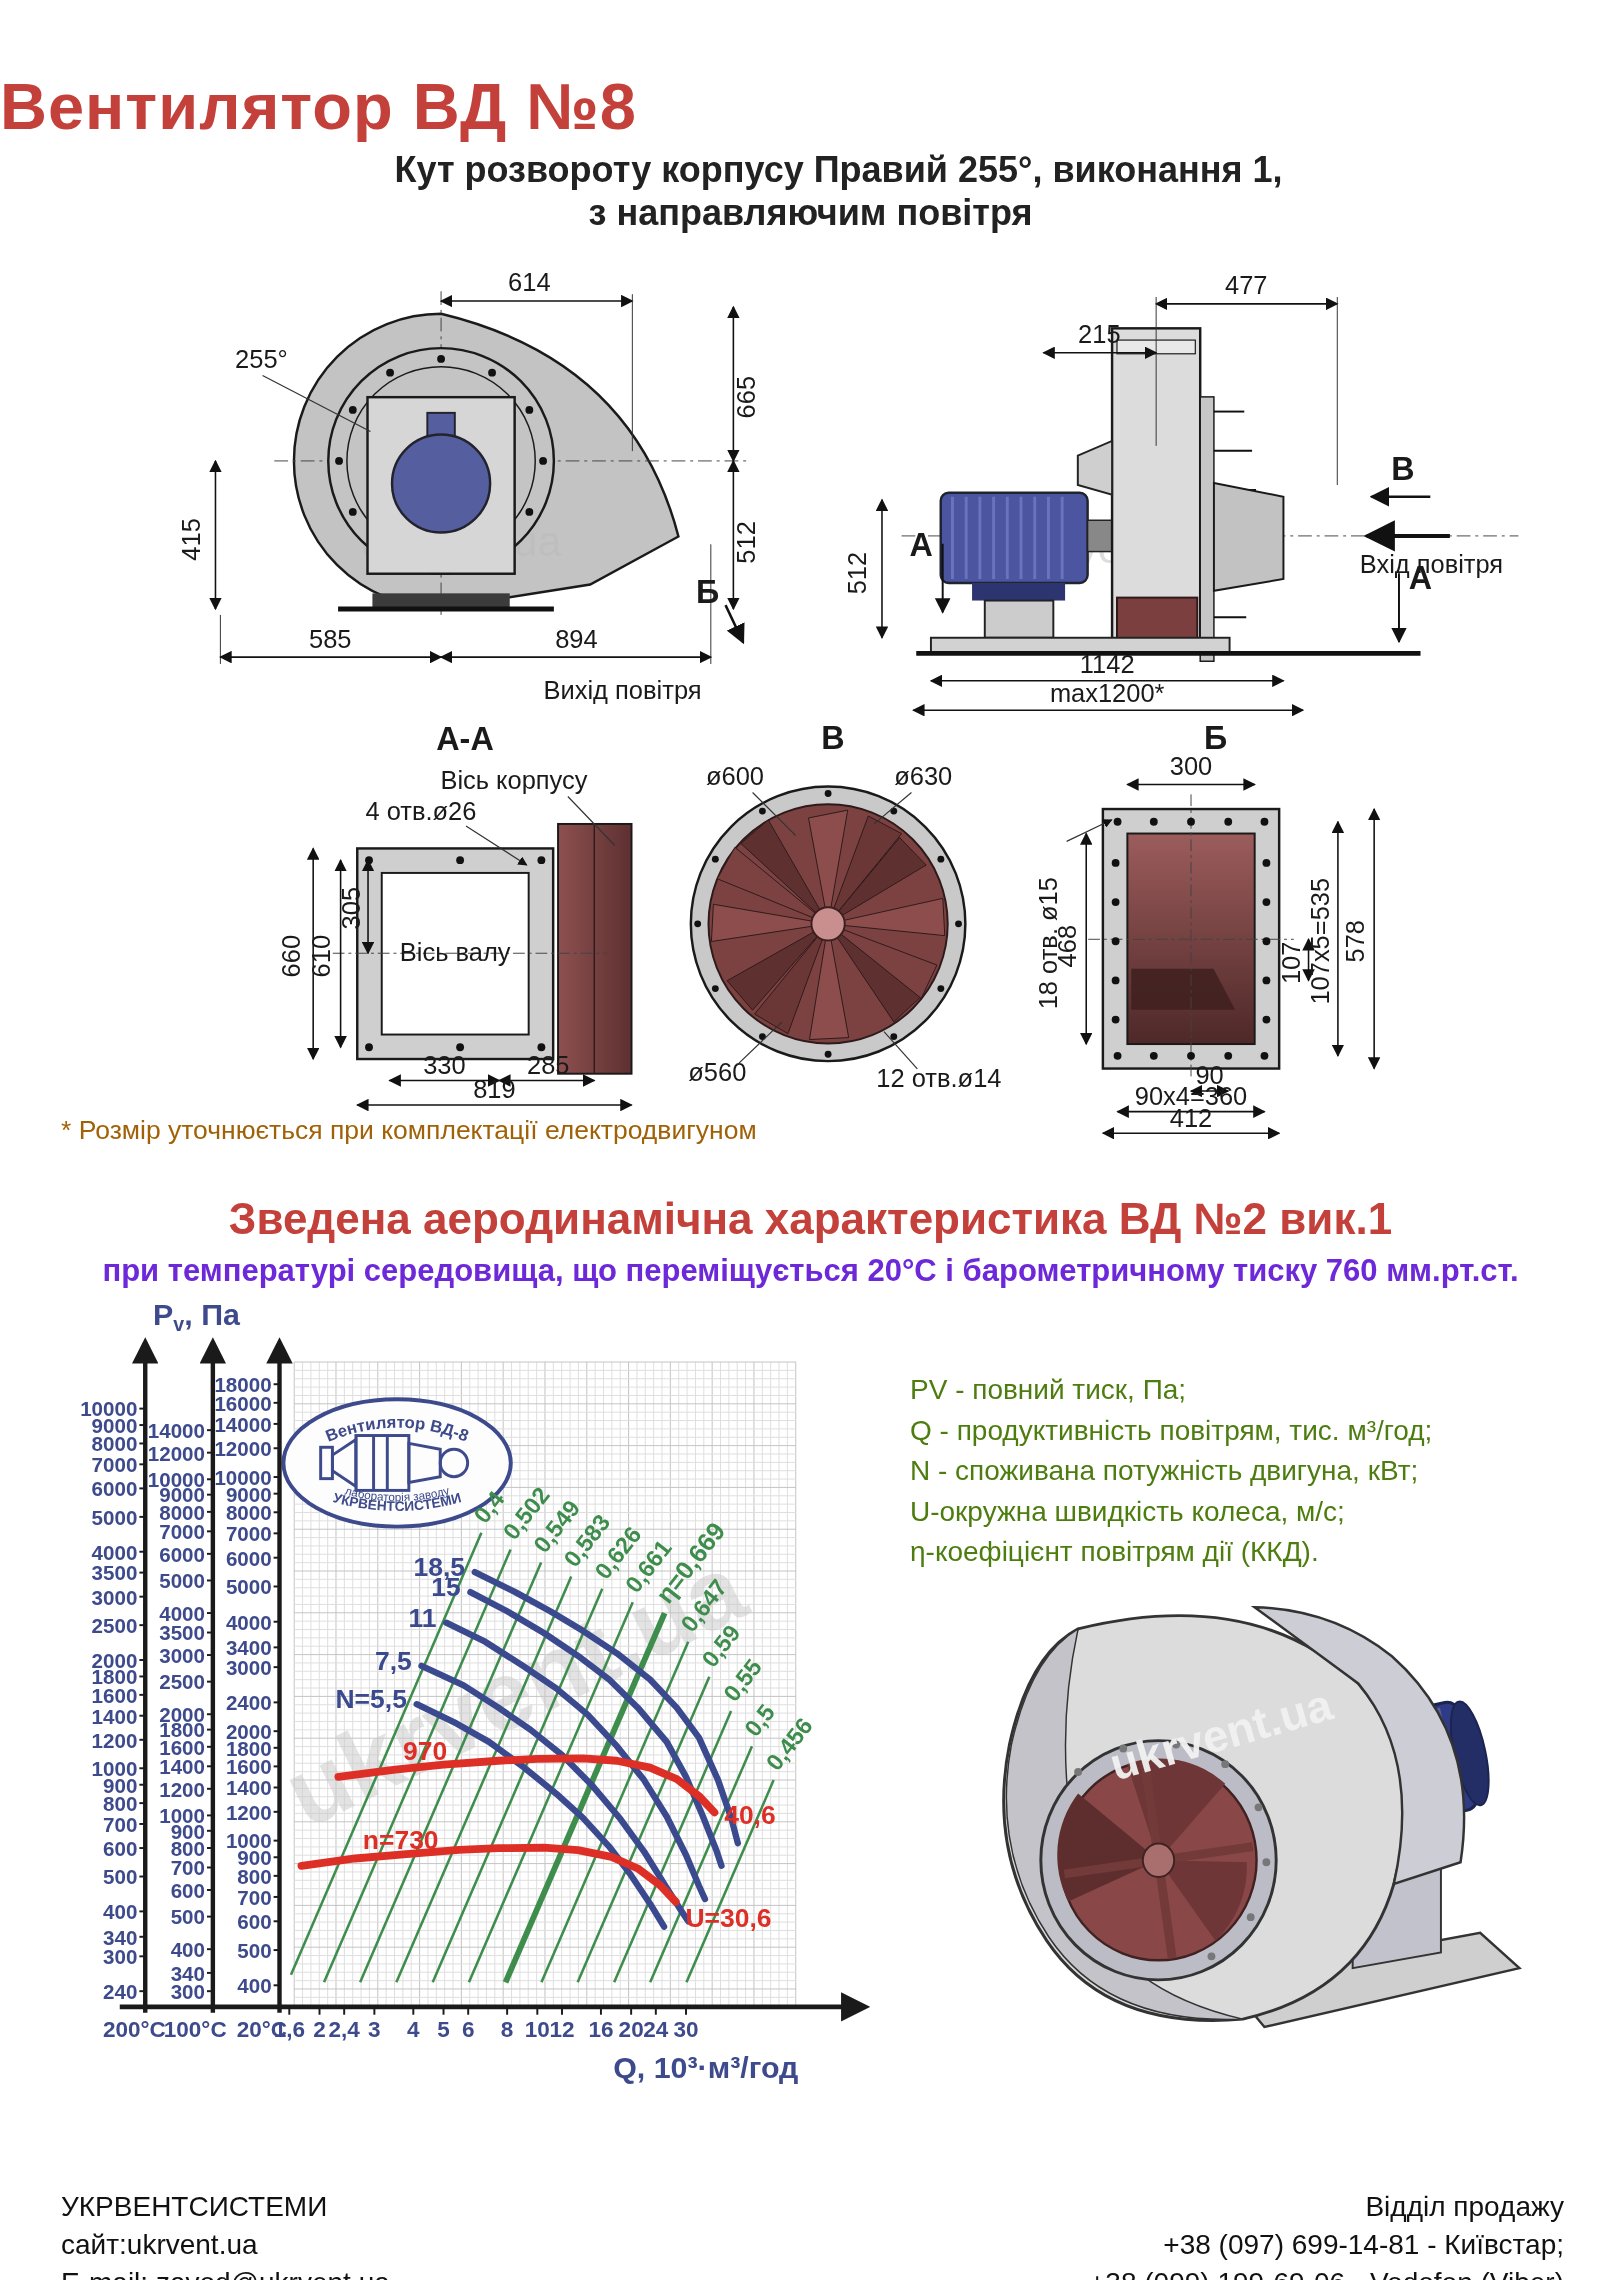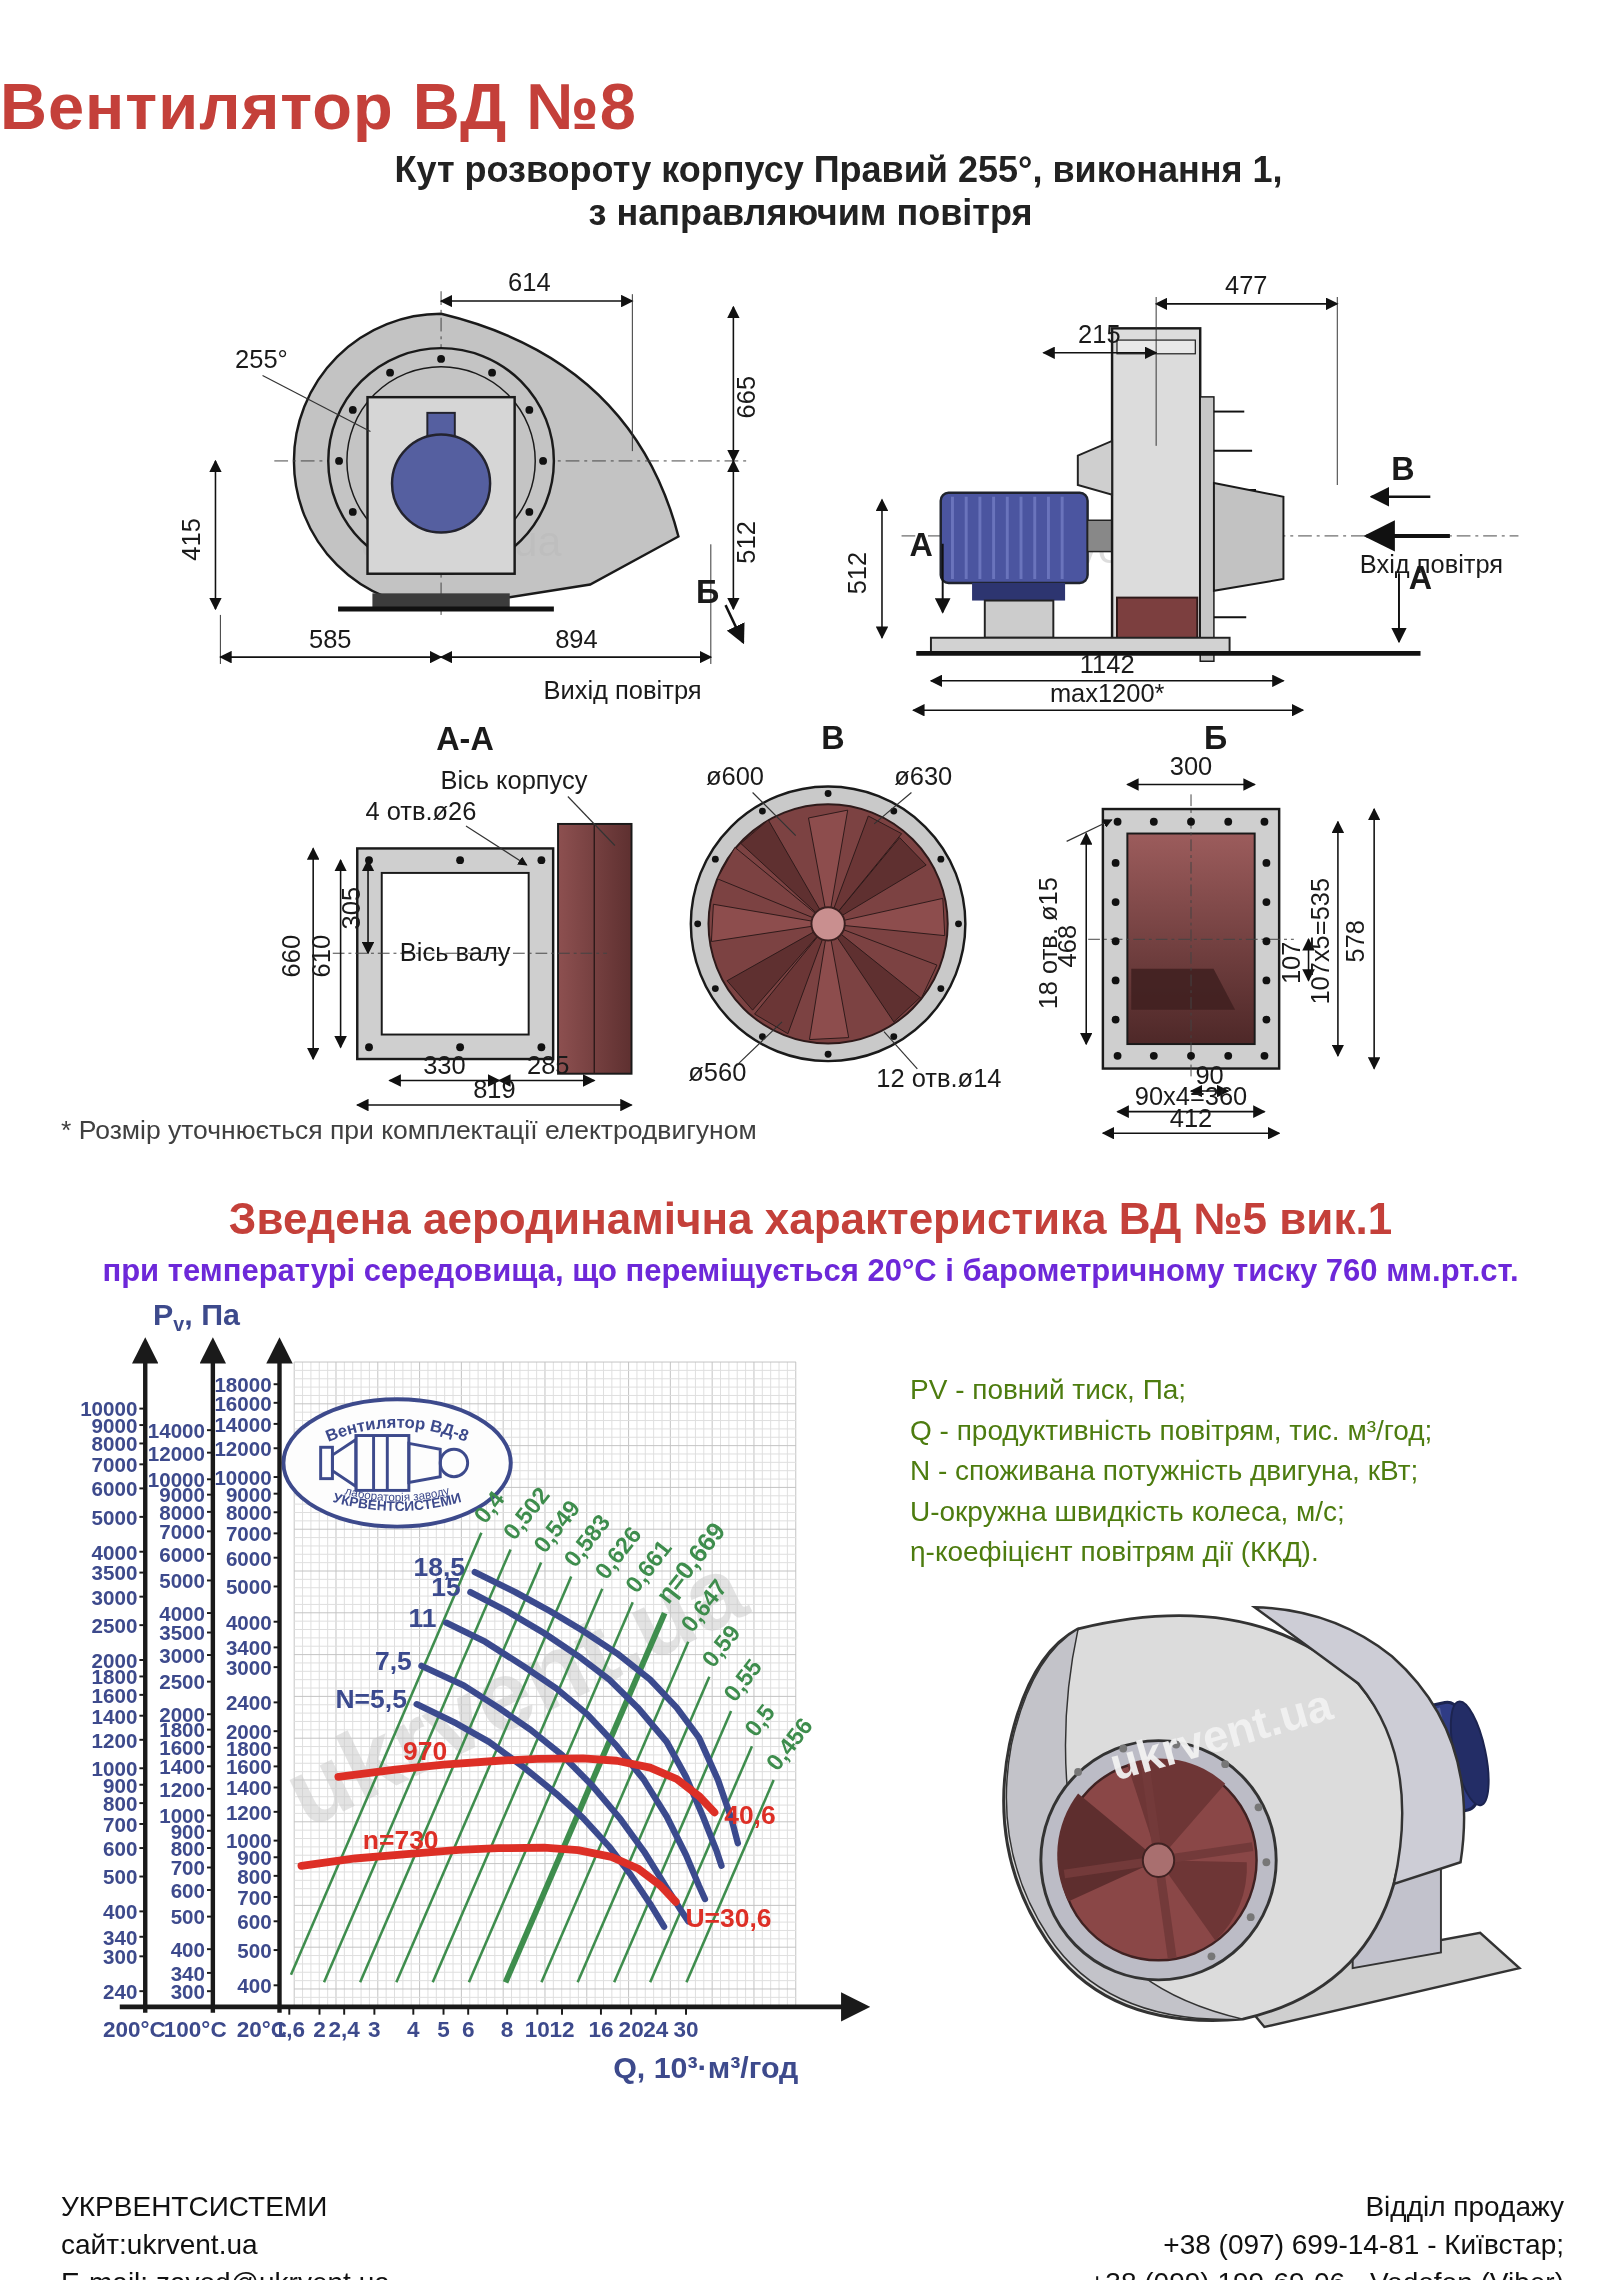--- a/index.html
+++ b/index.html
@@ -1,21 +1,21 @@
 <!DOCTYPE html>
 <html><head>
 <meta charset="utf-8">
 <style>
   html,body{margin:0;padding:0;background:#888;}
   #page{position:relative;width:1621px;height:2281px;background:#ffffff;overflow:hidden;
         font-family:"Liberation Sans","DejaVu Sans",sans-serif;color:#1a1a1a;}
   .abs{position:absolute;}
   #title{left:0;top:69px;width:100%;text-align:left;font-size:65px;font-weight:bold;color:#c4403a;letter-spacing:1px;}
   .subt{left:0;width:100%;text-align:center;font-size:36px;font-weight:bold;color:#222;}
-  #footnote{left:61px;top:1115px;font-size:26.5px;color:#404040;}
+  #footnote{left:61px;top:1115px;font-size:26.5px;color:#a16207;}
   #chart-heading{left:0;top:1194px;width:100%;text-align:center;font-size:44px;font-weight:bold;color:#c4403a;}
   #chart-subheading{left:0;top:1253px;width:100%;text-align:center;font-size:31px;font-weight:bold;color:#6d28d9;}
   #legend{left:910px;top:1370px;width:686px;font-size:28px;line-height:1.45;color:#4d7c0f;}
   #footer-left{left:61px;top:2188px;font-size:28px;line-height:1.35;color:#111;}
   #footer-right{right:57px;top:2188px;font-size:28px;line-height:1.35;color:#111;text-align:right;}
   svg text{font-family:"Liberation Sans","DejaVu Sans",sans-serif;}
   .dimtxt{font-size:26px;fill:#1a1a1a;}
   .marktxt{font-size:33px;font-weight:bold;fill:#1a1a1a;}
   .sectitle{font-size:33px;font-weight:bold;fill:#1a1a1a;}
 </style>
@@ -291,21 +291,21 @@
     <text x="214" y="376" class="dimtxt" font-size="25" text-anchor="middle">90</text>
     <line x1="120" y1="404" x2="270" y2="404" stroke="#111" stroke-width="1.6" marker-start="url(#b-a)" marker-end="url(#b-a)"></line>
     <text x="195" y="397" class="dimtxt" font-size="25" text-anchor="middle">90x4=360</text>
     <line x1="105" y1="426" x2="285" y2="426" stroke="#111" stroke-width="1.6" marker-start="url(#b-a)" marker-end="url(#b-a)"></line>
     <text x="195" y="420" class="dimtxt" text-anchor="middle">412</text>
   </svg>
   </div>
 
   <div id="footnote" class="abs">* Розмір уточнюється при комплектації електродвигуном</div>
 
-  <div id="chart-heading" class="abs">Зведена аеродинамічна характеристика ВД №5 вик.1</div>
+  <div id="chart-heading" class="abs">Зведена аеродинамічна характеристика ВД №2 вик.1</div>
   <div id="chart-subheading" class="abs">при температурі середовища, що переміщується 20°С і барометричному тиску 760 мм.рт.ст.</div>
 
   <div class="abs" style="left:59px;top:1299px;width:833px;height:814px;">
   <svg id="chart-svg" viewBox="0 0 850 830" width="833" height="814">
     <defs>
       <marker id="c-ar" viewBox="0 0 10 10" refX="8" refY="5" markerWidth="6" markerHeight="6" orient="auto">
             <path d="M0 0L10 5L0 10z" fill="#1a1a1a"></path>
           </marker>
       <path id="lp-top" d="M -90 -12 Q 0 -60 90 -12" fill="none"></path>
       <path id="lp-b1" d="M -78 24 Q 0 54 78 24" fill="none"></path>

